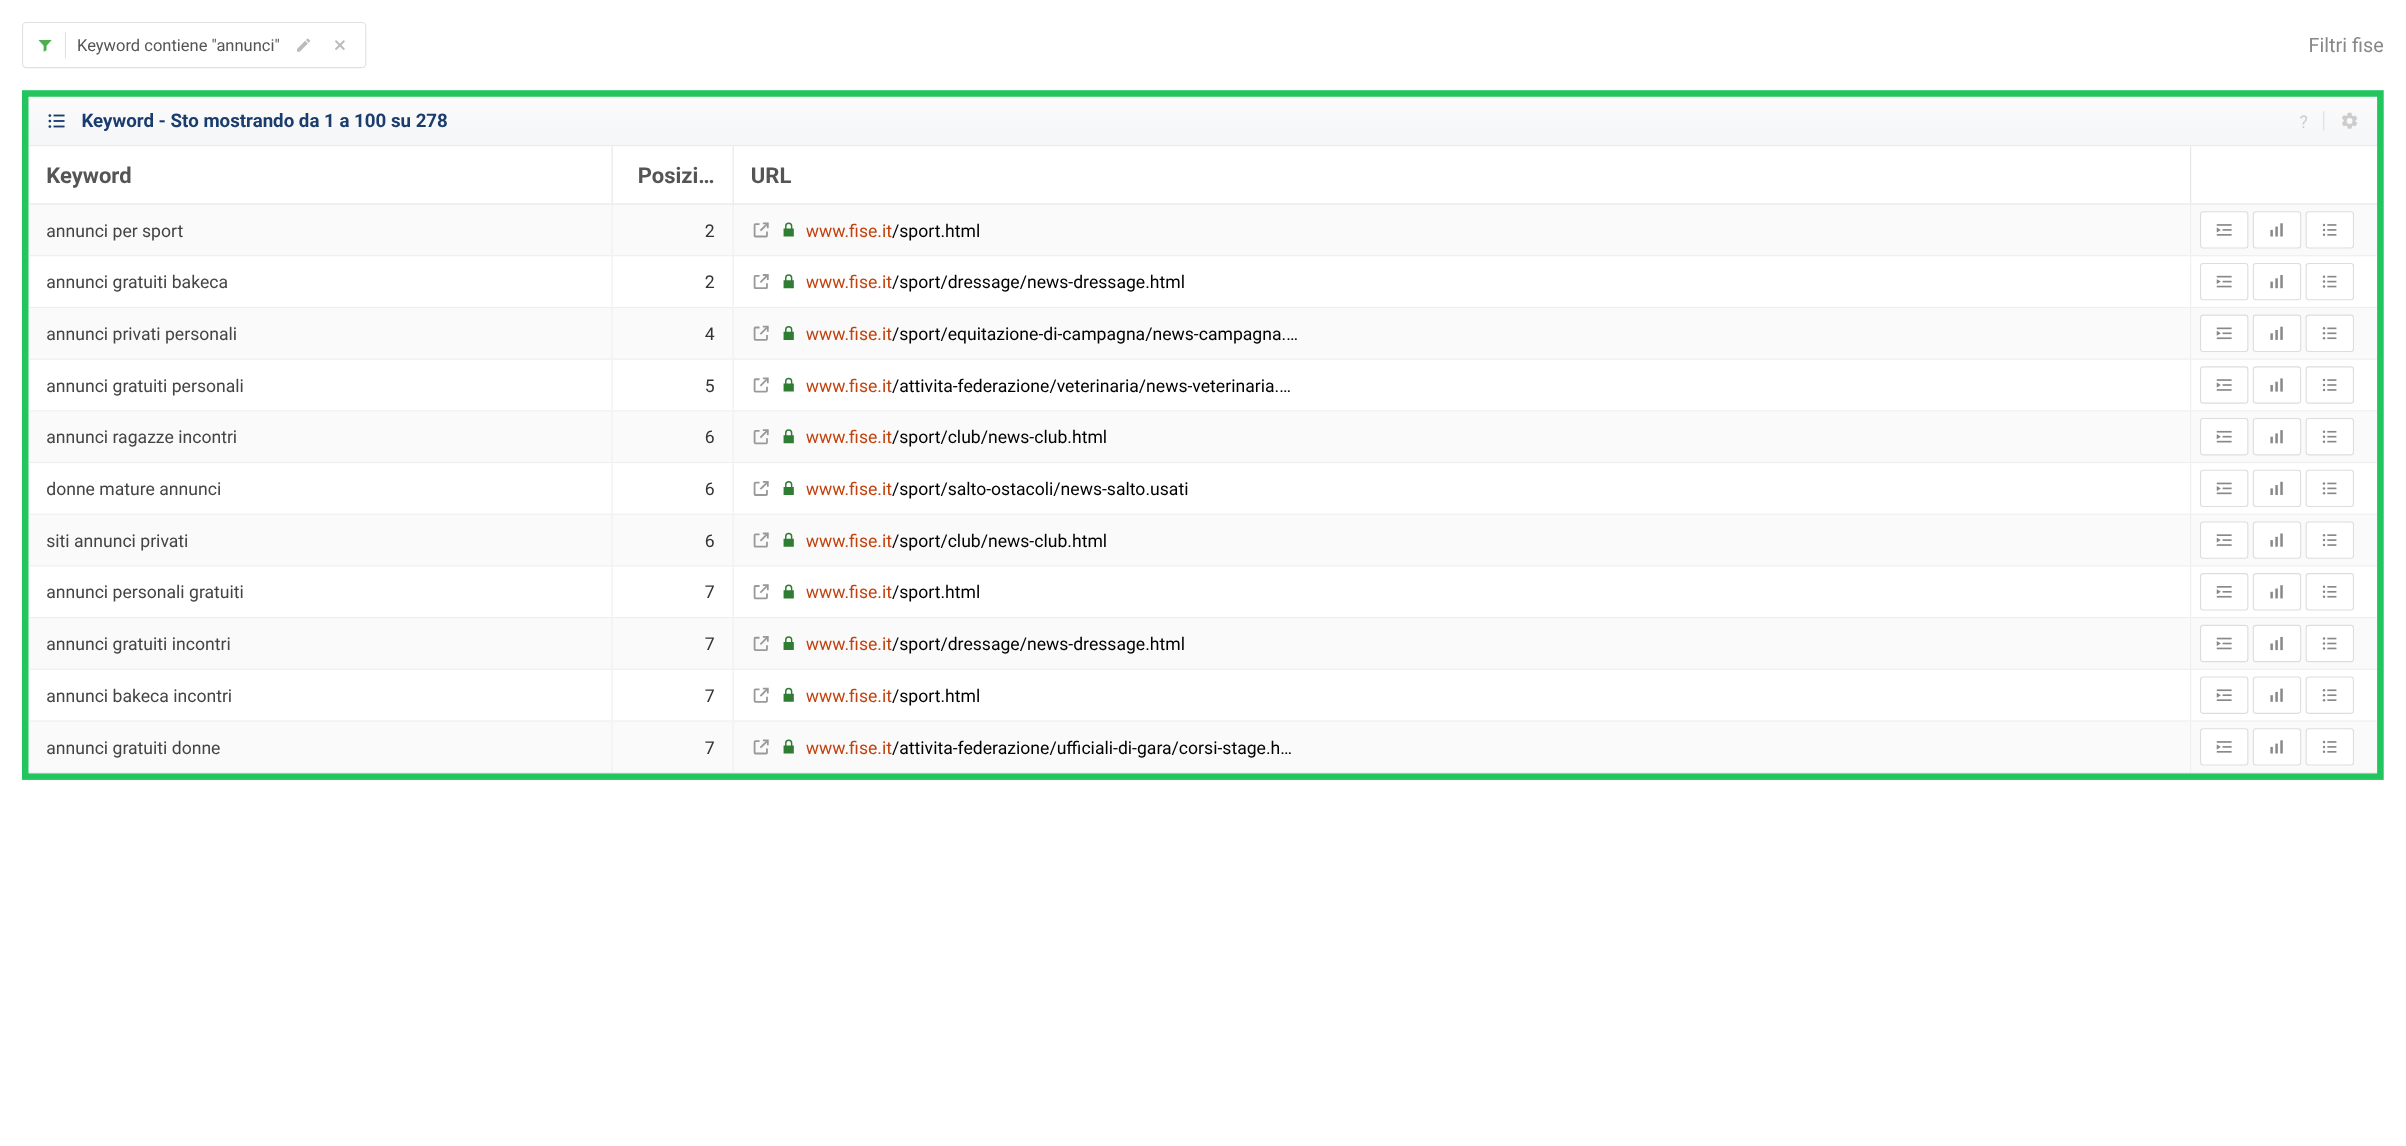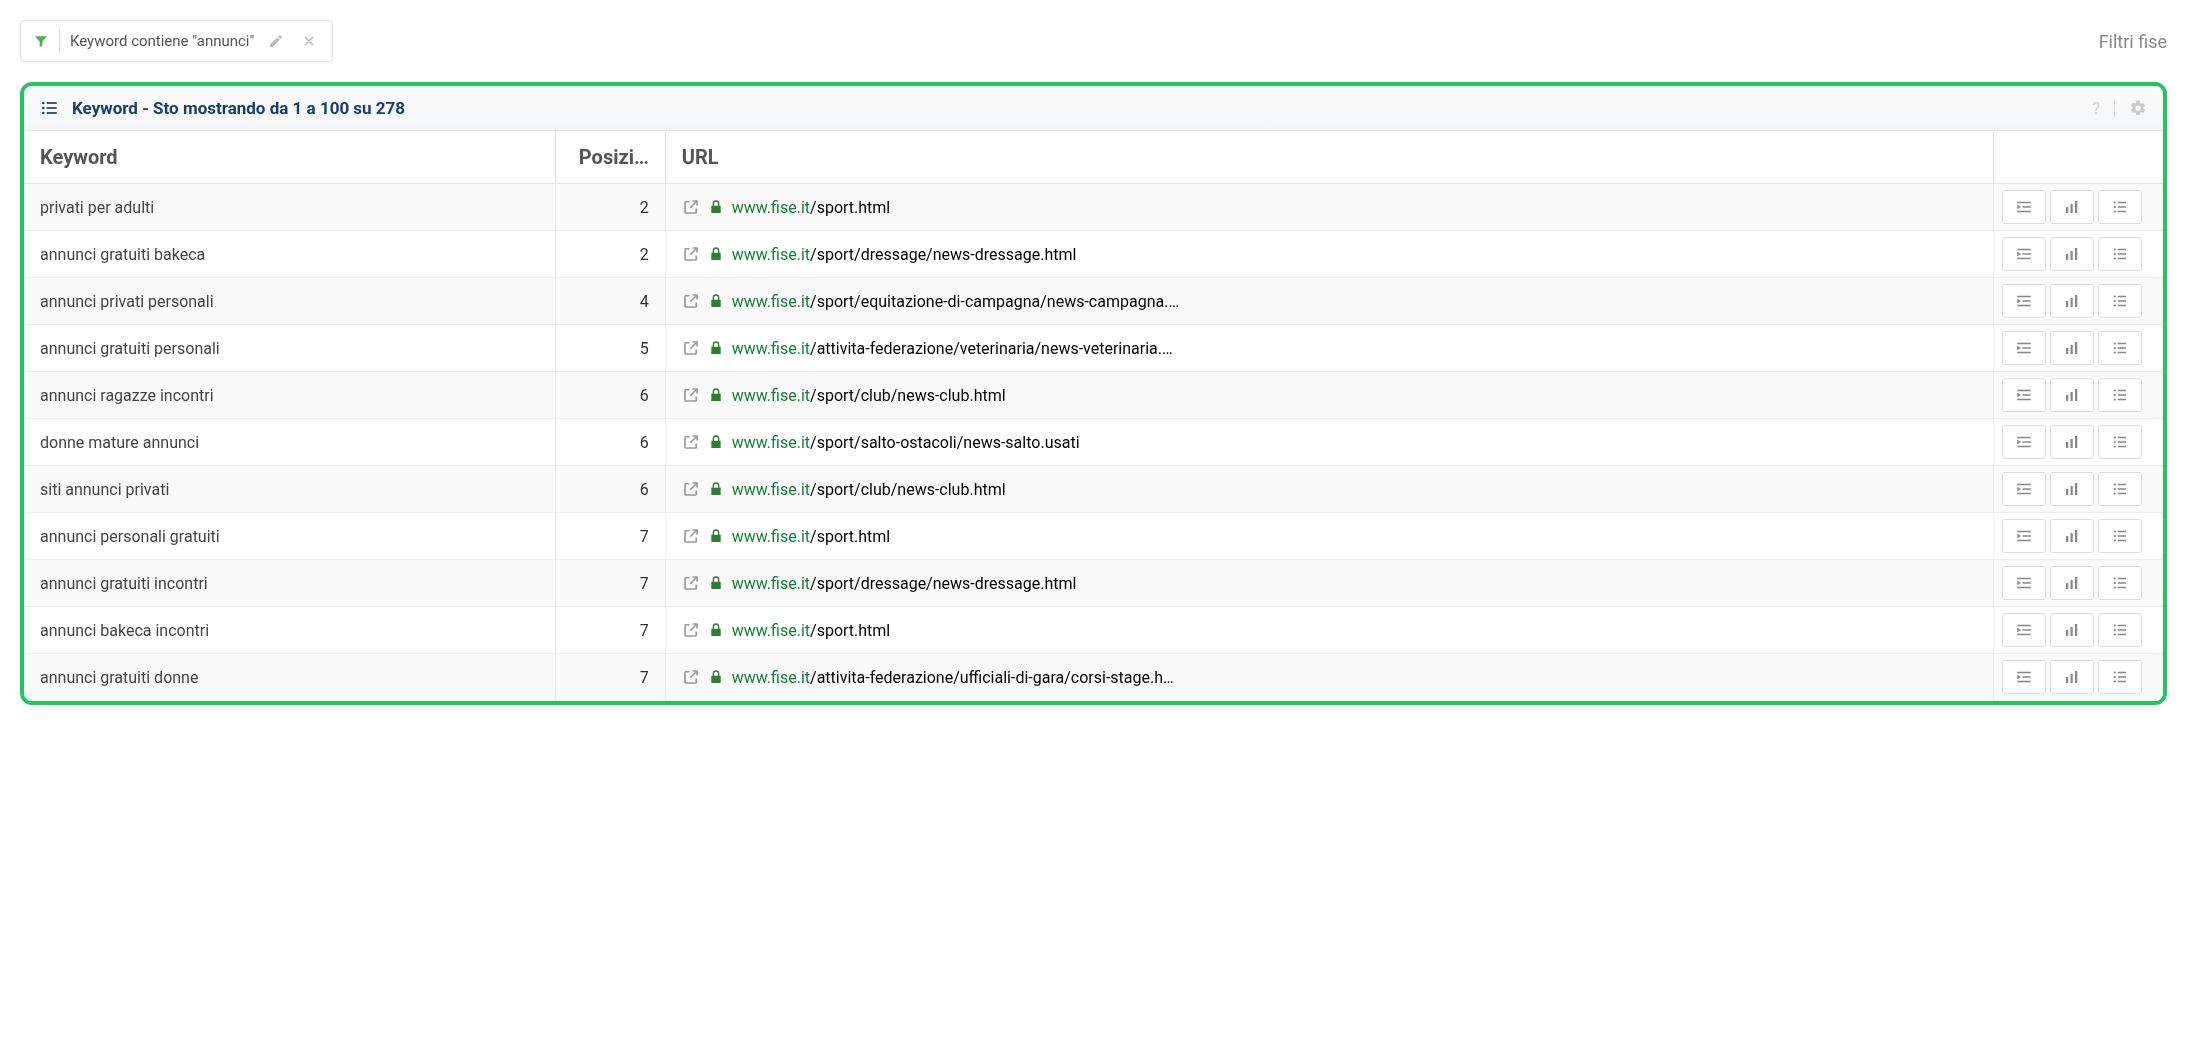--- a/index.html
+++ b/index.html
@@ -41,22 +41,22 @@
     .filter-edit, .filter-close {
       color: #bbb;
       cursor: pointer;
       padding: 0 4px;
     }
     .filters-used {
       color: #888;
       font-size: 18px;
     }
     .panel {
-      border: 4px solid #22c55e;
-      border-radius: 12px;
+      border: 6px solid #22c55e;
+      border-radius: 0;
       overflow: hidden;
     }
     .panel-header {
       display: flex;
       align-items: center;
       justify-content: space-between;
       padding: 12px 16px;
       background: linear-gradient(#fbfbfc, #f5f6f7);
       border-bottom: 1px solid #e5e5e5;
     }
@@ -121,21 +121,21 @@
     td.col-url { }
     td.col-actions { border-left: 1px solid #eee; padding: 6px 8px; }
     .url-cell {
       display: flex;
       align-items: center;
       gap: 8px;
       max-width: 620px;
     }
     .ext-icon { color: #999; flex-shrink: 0; }
     .lock-icon { color: #2e7d32; flex-shrink: 0; }
-    .url-domain { color: #15803d; }
+    .url-domain { color: #c2410c; }
     .url-path { color: #000000; }
     .url-text { white-space: nowrap; overflow: hidden; text-overflow: ellipsis; }
     .row-actions {
       display: flex;
       gap: 4px;
     }
     .action-btn {
       width: 44px;
       height: 34px;
       border: 1px solid #ddd;
@@ -205,21 +205,21 @@
     <thead>
       <tr>
         <th>Keyword</th>
         <th class="col-pos">Posizi…</th>
         <th class="col-url">URL</th>
         <th class="col-actions"></th>
       </tr>
     </thead>
     <tbody id="table-body">
   <tr>
-    <td><span class="kw">privati per adulti</span></td>
+    <td><span class="kw">annunci per sport</span></td>
     <td class="col-pos"><span class="pos">2</span></td>
     <td class="col-url">
       <div class="url-cell">
         <span class="ext-icon">
           <svg width="18" height="18" viewBox="0 0 24 24" fill="none" stroke="currentColor" stroke-width="2.2">
                   <path d="M14 4h6v6"></path>
                   <path d="M20 4l-9 9"></path>
                   <path d="M19 14v5a1 1 0 0 1-1 1H5a1 1 0 0 1-1-1V6a1 1 0 0 1 1-1h5"></path>
                 </svg>
         </span>

